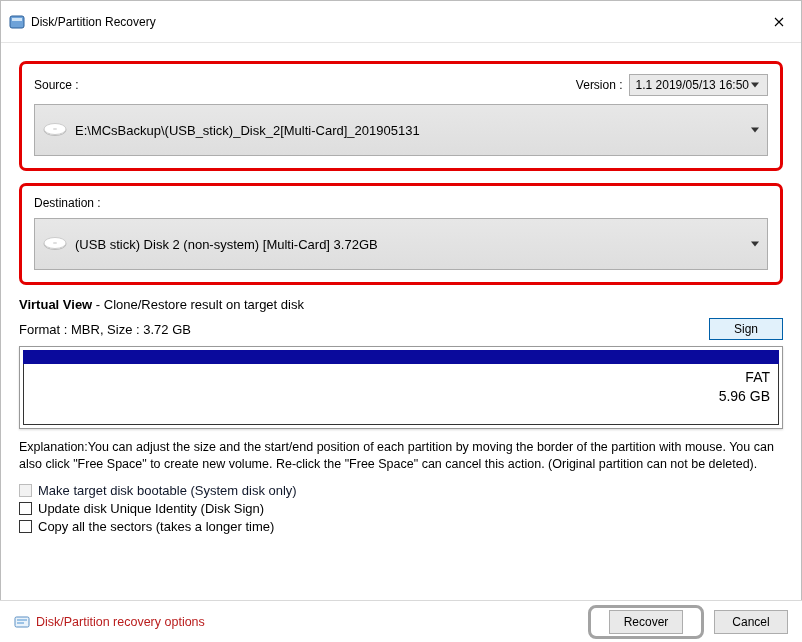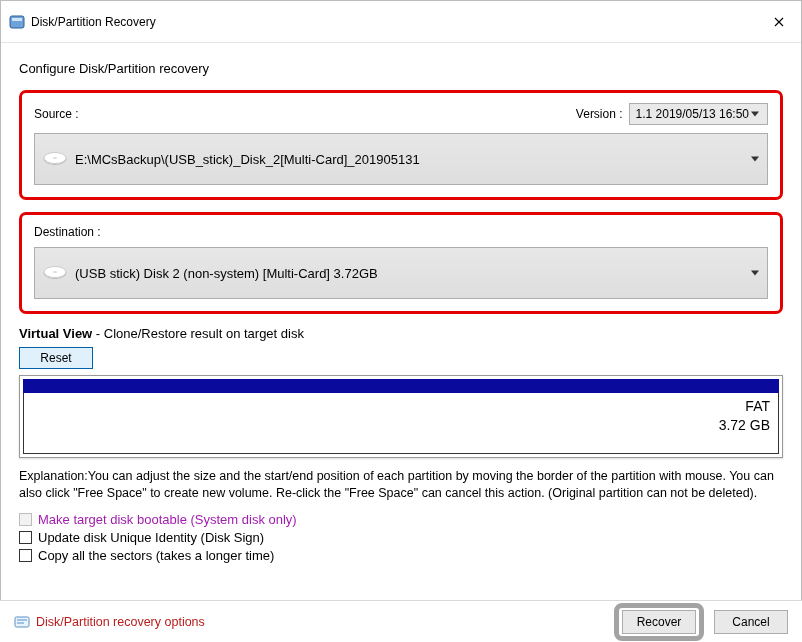--- a/index.html
+++ b/index.html
@@ -92,21 +92,21 @@
     border:1px solid #333;
     border-top:none;
     padding:4px 8px 18px 8px;
     font-size:14px;
     line-height:1.35;
   }
 
   .explanation { font-size:12.5px; line-height:1.35; margin-bottom:10px; }
 
   .check-row { display:flex; align-items:center; gap:6px; font-size:13px; margin:3px 0; }
-  .check-row.disabled { color:#a21caf; }
+  .check-row.disabled { color:#0f172a; }
   .check-box {
     width:13px; height:13px;
     border:1px solid #333; background:#fff;
   }
   .check-row.disabled .check-box { border-color:#bcbcbc; background:#f2f2f2; }
 
   .footer {
     position:absolute; left:0; right:0; bottom:0;
     height:42px;
     border-top:1px solid #d9d9d9;
@@ -117,22 +117,22 @@
   .footer-link { color:#b91c1c; font-size:12.5px; cursor:pointer; display:flex; align-items:center; gap:6px; }
   .footer-spacer { flex:1; }
   .btn {
     height:24px; min-width:74px;
     border:1px solid #adadad; background:#e9e9e9;
     font-size:12px;
     display:flex; align-items:center; justify-content:center;
     padding:0 12px;
   }
   .recover-wrap {
-    border:5px solid #a3a3a3; border-radius:8px;
-    padding:2px 3px; margin-right:10px;margin-left:42px;
+    border:3px solid #a3a3a3; border-radius:8px;
+    padding:2px 18px; margin-right:10px;margin-left:42px;
   }
   .options-icon { width:16px; height:16px; }
 </style>
 </head>
 <body>
 
 <div class="titlebar">
   <span class="app-icon">
     <svg viewBox="0 0 16 16" width="16" height="16">
       <rect x="1" y="2" width="14" height="12" rx="2" fill="#6ea2d8" stroke="#2b5f99" stroke-width="1"></rect>
@@ -142,21 +142,20 @@
   <span class="title">Disk/Partition Recovery</span>
   <div class="close">
     <svg width="10" height="10" viewBox="0 0 10 10">
         <path d="M1 1 L9 9 M9 1 L1 9" stroke="#000" stroke-width="1.1"></path>
       </svg>
   </div>
 </div>
 
 <div class="content">
 
-  <div class="heading">Configure Disk/Partition recovery</div>
 
   <div class="red-frame">
     <div class="row source-header">
       <span>Source :</span>
       <div class="version-group">
         <span>Version :</span>
         <div class="version-select">
           <span>1.1  2019/05/13 16:50</span>
           <span class="caret"></span>
         </div>
@@ -189,28 +188,29 @@
       </span>
       <span>(USB stick) Disk 2 (non-system) [Multi-Card]   3.72GB</span>
       <span class="caret"></span>
     </div>
   </div>
 
   <div class="vv-title">
     <b>Virtual View</b><span> - Clone/Restore result on target disk</span>
   </div>
   <div class="format-row">
-    <div class="reset-btn">Reset</div>
+    <span>Format : MBR,  Size : 3.72 GB</span>
+    <div class="reset-btn">Sign</div>
   </div>
 
   <div class="partition-box">
     <div class="partition-header"></div>
     <div class="partition-body">
       <div>FAT</div>
-      <div>3.72 GB</div>
+      <div>5.96 GB</div>
     </div>
   </div>
 
   <div class="explanation">Explanation:You can adjust the size and the start/end position of each partition by moving the border of the partition with mouse. You can also click "Free Space" to create new volume. Re-click the "Free Space" can cancel this action. (Original partition can not be deleted).</div>
 
   <div class="check-row disabled">
     <span class="check-box"></span>
     <span>Make target disk bootable (System disk only)</span>
   </div>
   <div class="check-row">

